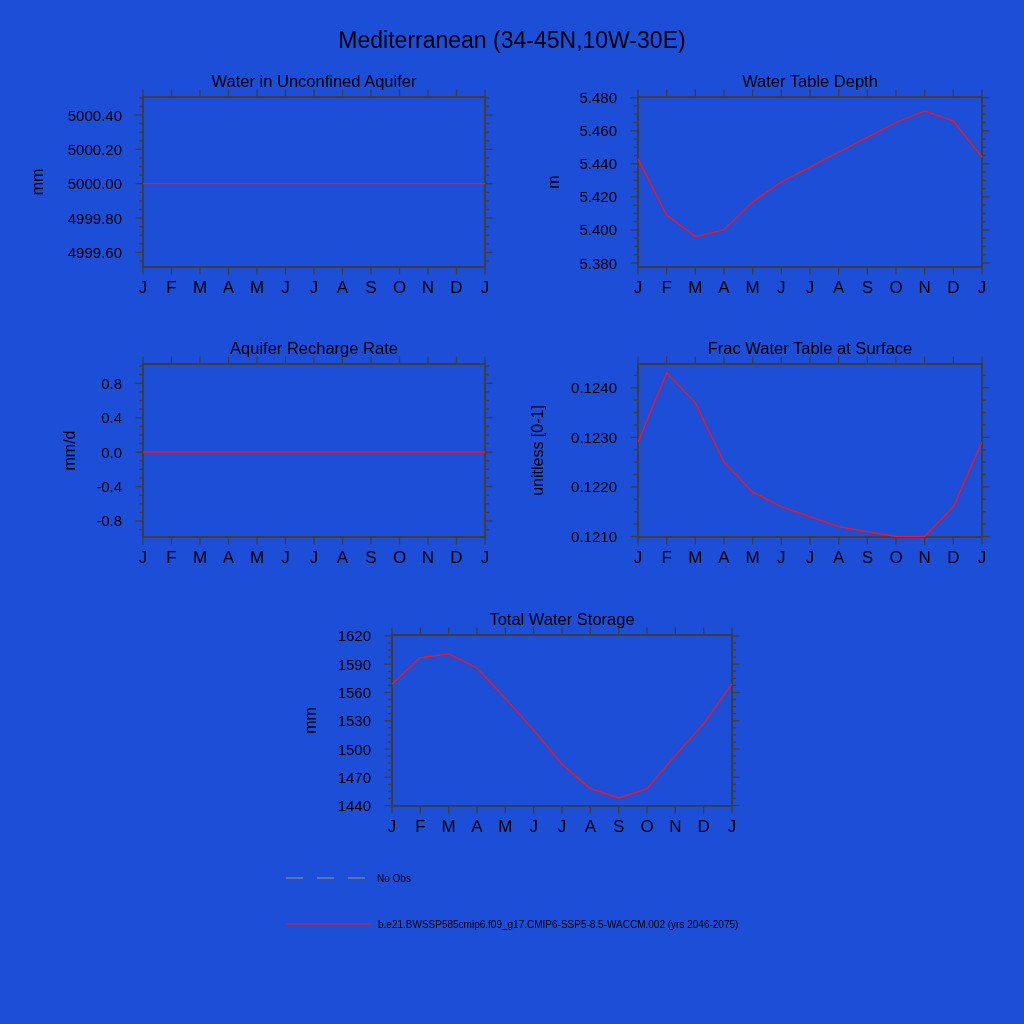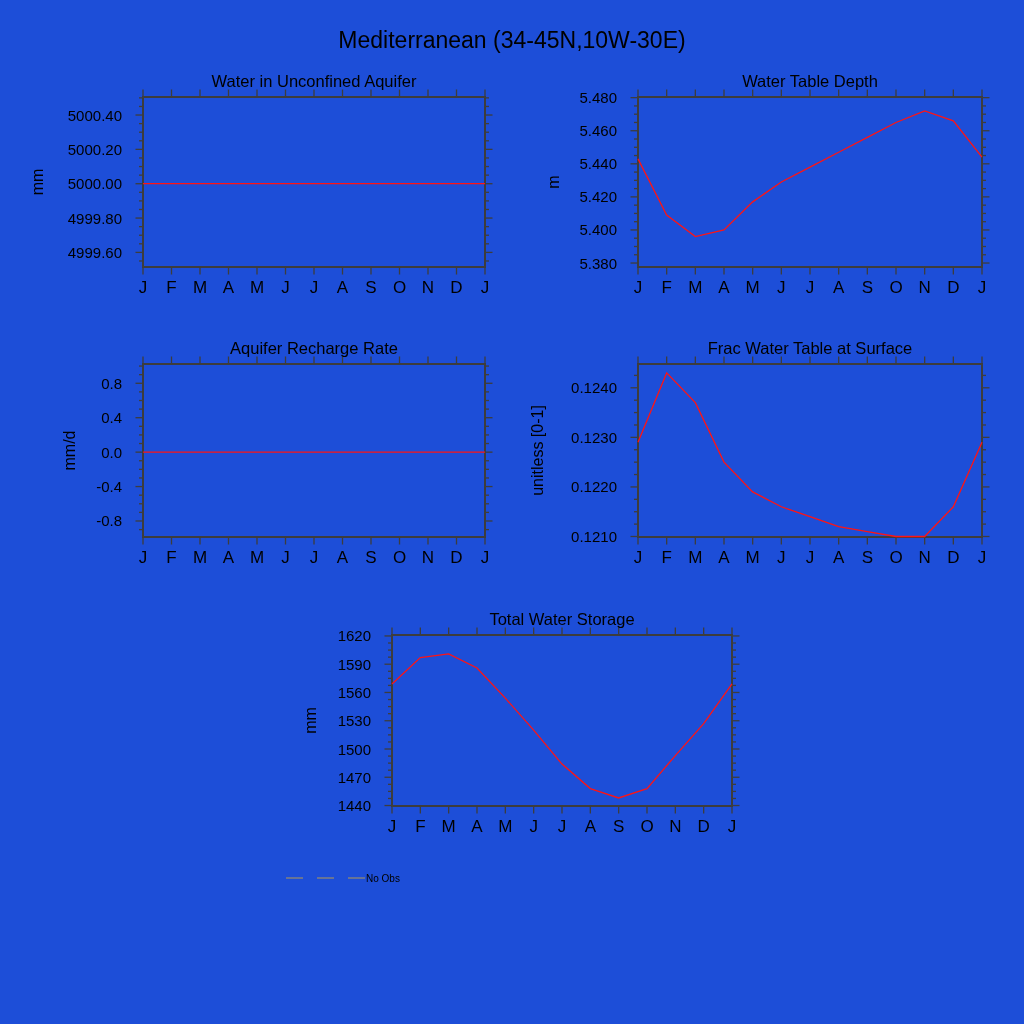--- a/index.html
+++ b/index.html
@@ -8,21 +8,21 @@
     position:relative; width:1024px; height:1024px; background:#1d4ed8; overflow:hidden;
   }
   .main-title {
     position:absolute; top:27px; left:0; width:1024px;
     text-align:center; font-size:23px; color:#000;
   }
   #charts { position:absolute; top:0; left:0; }
   #charts text { font-family:"Liberation Sans", sans-serif; fill:#000000; }
   .legend-row { position:absolute; left:286px; display:flex; align-items:center; }
   .legend-label { font-size:10px; color:#000; white-space:nowrap; }
-  .gap-noobs { }
+  .gap-noobs { margin-left:11px; }
   .gap-series { margin-left:7px; }
 </style>
 </head>
 <body>
 
 <div class="canvas">
 
   <div class="main-title">Mediterranean (34-45N,10W-30E)</div>
 
   <svg id="charts" width="1024" height="1024">
@@ -480,14 +480,20 @@
       </g>
     </svg>
 
   <div class="legend-row" style="top:872px;">
     <svg width="80" height="12">
       <line x1="0" y1="6" x2="80" y2="6" stroke-width="1.6" stroke-dasharray="17 14" stroke="#808080"></line>
     </svg>
     <span class="legend-label gap-noobs">No Obs</span>
   </div>
 
+  <div class="legend-row" style="top:918px;">
+    <svg width="85" height="12">
+      <line x1="0" y1="6" x2="85" y2="6" stroke-width="1.2" stroke="#ff1414"></line>
+    </svg>
+    <span class="legend-label gap-series">b.e21.BWSSP585cmip6.f09_g17.CMIP6-SSP5-8.5-WACCM.002 (yrs 2046-2075)</span>
+  </div>
 
 </div>
 
 </body></html>

